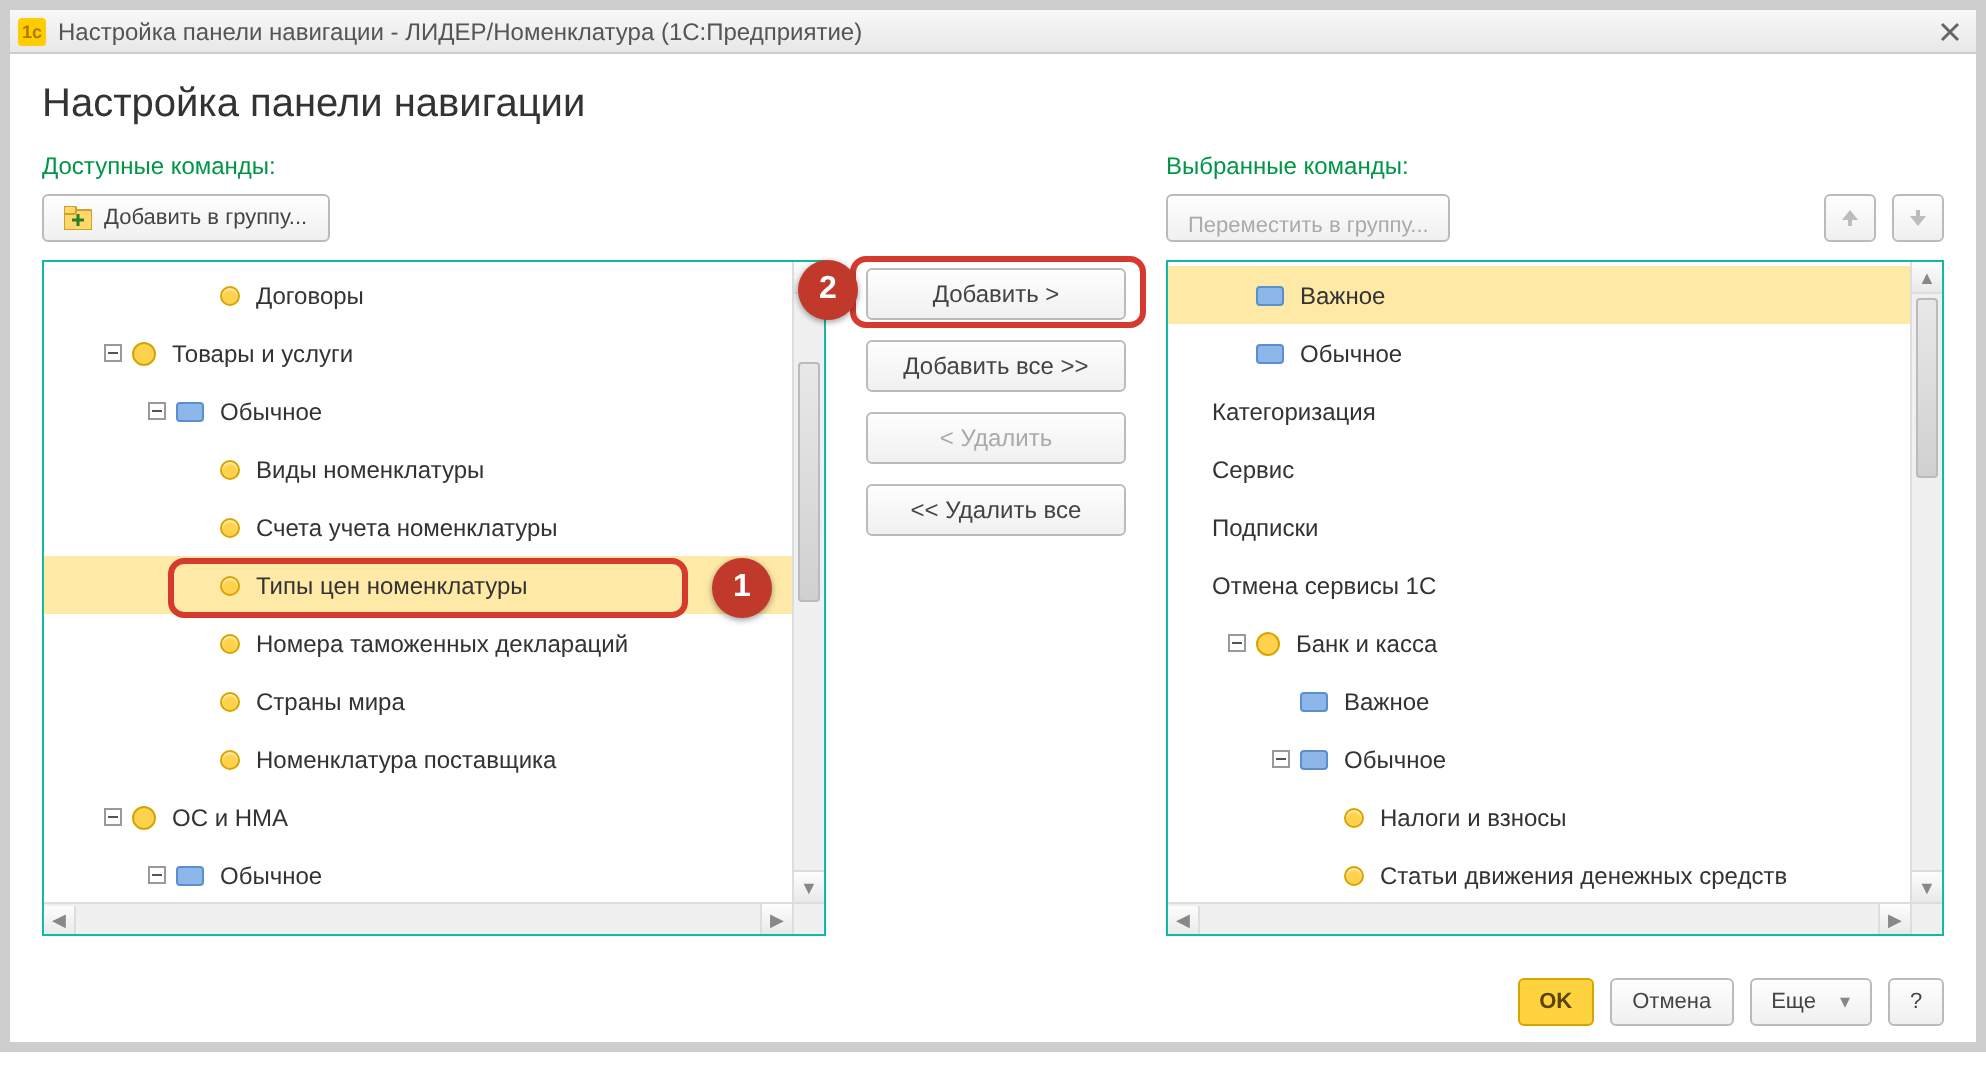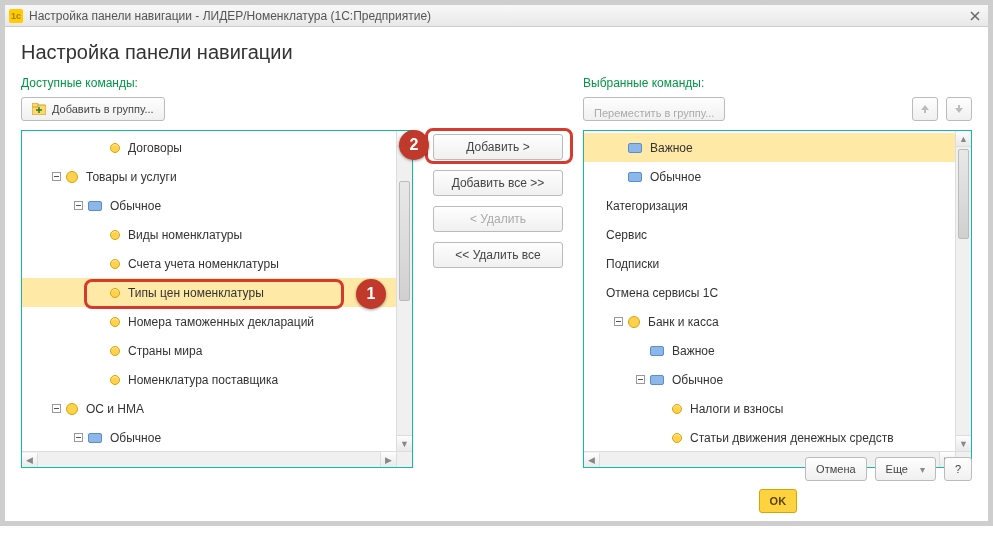--- a/index.html
+++ b/index.html
@@ -185,21 +185,20 @@
   .footer {
     position: absolute;
     bottom: 8px; right: 16px;
     display: flex; gap: 8px;
   }
   .btn-ok {
     background:#ffd23f;
     border:1px solid #d8a400;
     font-weight:bold;
     color:#5a4400;
-    margin-top:32px;
   }
   .dropdown-caret::after { content:"▾"; margin-left:6px; color:#888; font-size:10px;}
   svg { display:block; }
 </style>
 </head>
 <body>
 
 <div class="outer-frame">
 
   <div class="titlebar">

